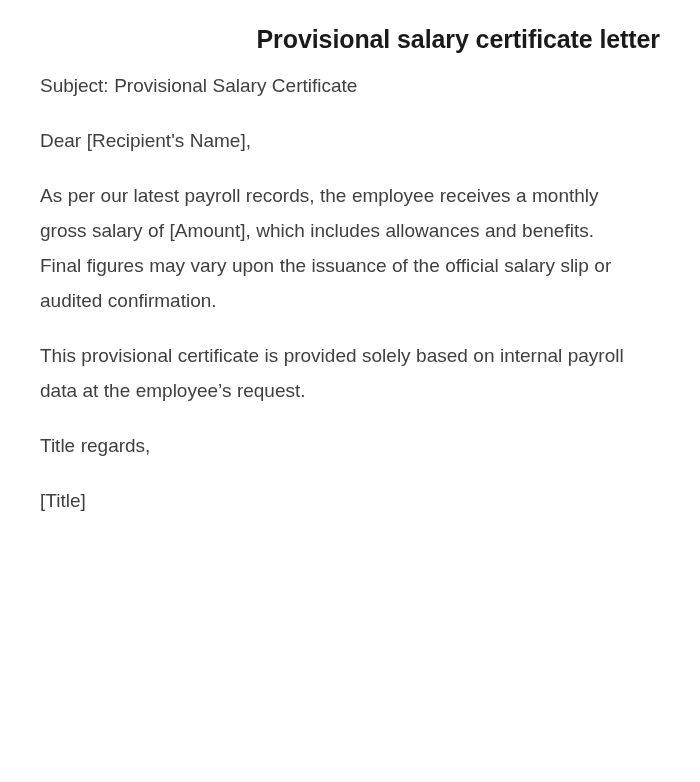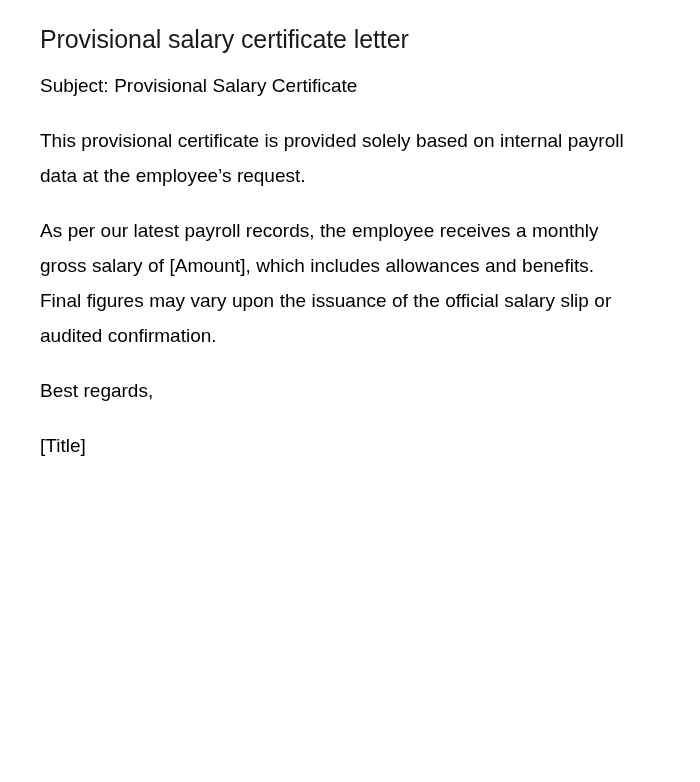--- a/index.html
+++ b/index.html
@@ -19,35 +19,36 @@
     width: 700px;
     min-height: 782px;
     padding: 22px 40px 0 40px;
     background: #ffffff;
   }
   .doc-title {
     margin: 0 0 0 0;
     padding: 0;
     font-size: 25px;
     line-height: 34px;
-    font-weight: 400;
+    font-weight: 700;
     color: #1a1a1a;
     letter-spacing: -0.1px;
+    text-align: right;
   }
   .body-copy {
     margin: 0;
     padding: 0;
     max-width: 596px;
   }
   .para {
     margin: 0 0 20px 0;
     padding: 0;
     font-size: 19px;
     line-height: 35px;
-    color: #000000;
+    color: #404040;
     font-weight: 400;
     text-align: left;
     word-spacing: 0.2px;
   }
   .para.first-para {
     margin-top: 12px;
   }
   .para.last-para {
     margin-bottom: 0;
   }
@@ -56,25 +57,26 @@
 <body>
 
 <div class="page">
 
   <h1 class="doc-title">Provisional salary certificate letter</h1>
 
   <div class="body-copy">
 
     <p class="para first-para">Subject: Provisional Salary Certificate</p>
 
+    <p class="para">Dear [Recipient's Name],</p>
 
+
+    <p class="para">As per our latest payroll records, the employee receives a monthly gross salary of [Amount], which includes allowances and benefits. Final figures may vary upon the issuance of the official salary slip or audited confirmation.</p>
 
     <p class="para">This provisional certificate is provided solely based on internal payroll data at the employee’s request.</p>
 
-    <p class="para">As per our latest payroll records, the employee receives a monthly gross salary of [Amount], which includes allowances and benefits. Final figures may vary upon the issuance of the official salary slip or audited confirmation.</p>
-
-    <p class="para">Best regards,</p>
+    <p class="para">Title regards,</p>
 
 
     <p class="para last-para">[Title]</p>
 
   </div>
 </div>
 
 </body></html>

